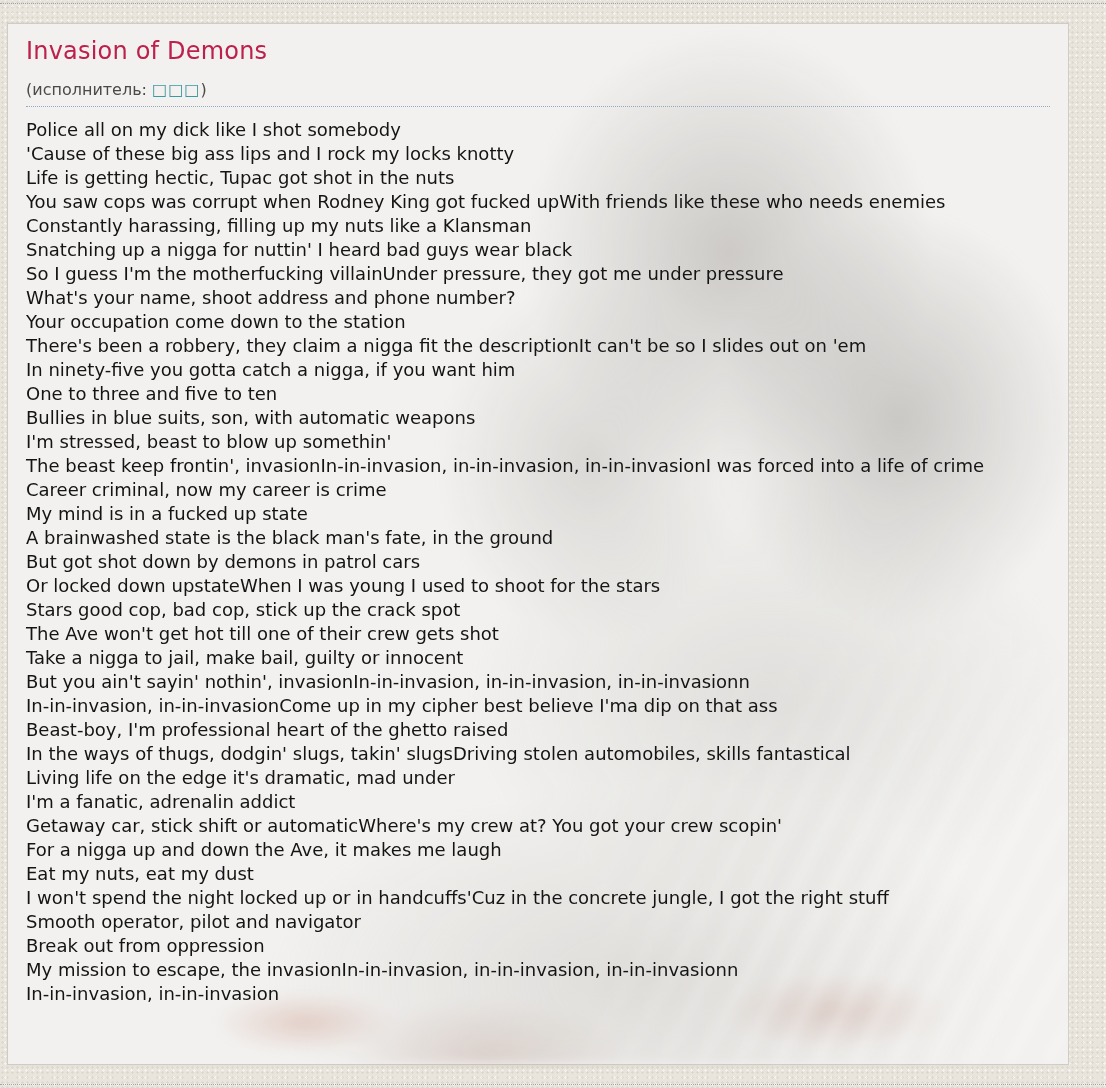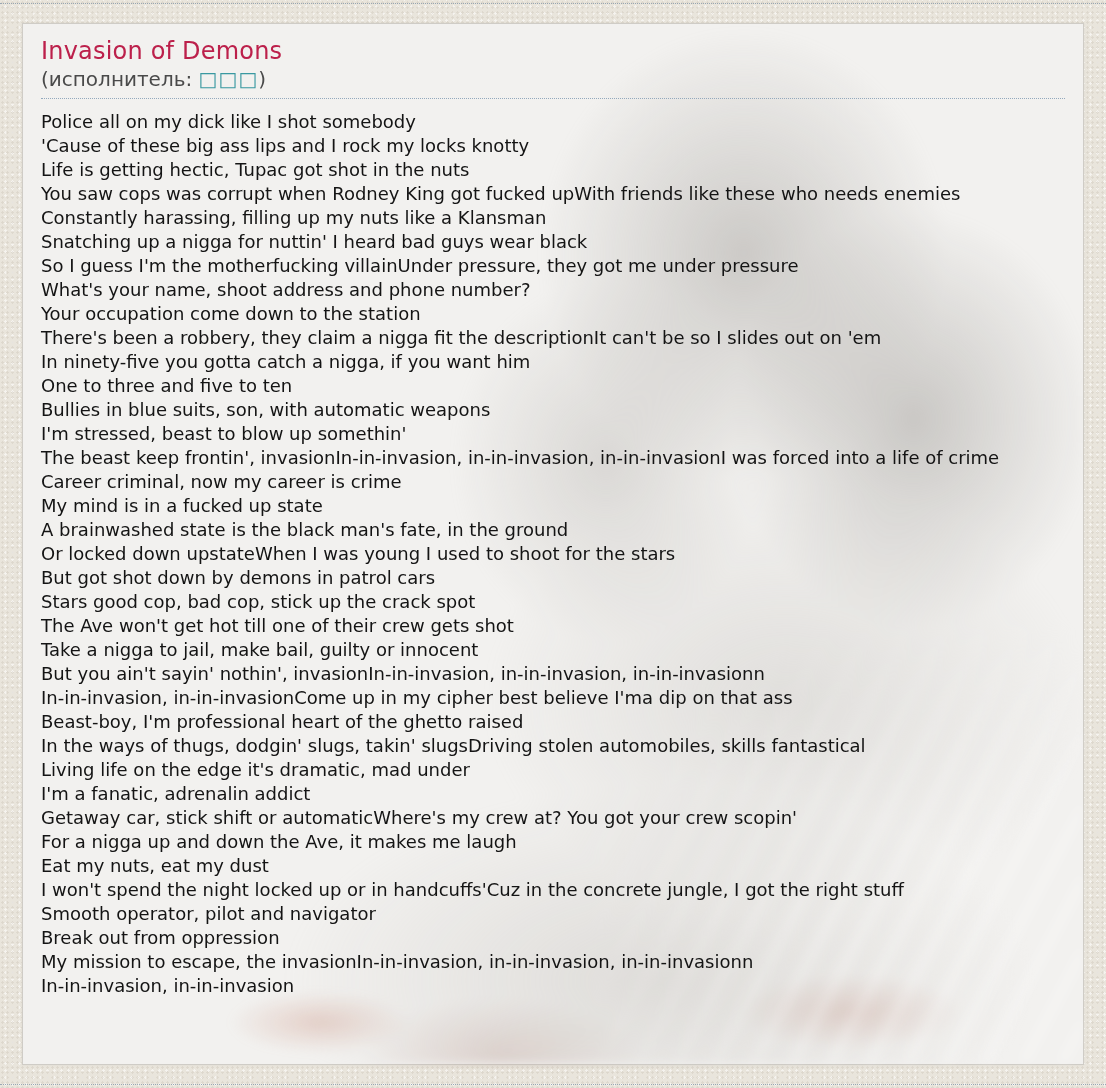--- a/index.html
+++ b/index.html
@@ -23,21 +23,21 @@
     position:relative;
   }
   .edge-rule{
     position:absolute;left:0;right:0;height:0;
     border-top:1px dotted rgba(125,145,165,.75);
   }
   .edge-rule.top{top:3px;}
   .edge-rule.bottom{top:1084px;}
   .panel{
     position:absolute;
-    left:22px;top:23px;
+    left:7px;top:23px;
     width:1062px;height:1042px;
     background:var(--panel-background);
     border:1px solid #cfccc6;
     box-shadow:0 0 2px rgba(0,0,0,.06);
   }
   .photo{
     position:absolute;inset:0;
     background:
       radial-gradient(ellipse 300px 330px at 68% 22%, rgba(173,170,166,.55), transparent 68%),
       radial-gradient(ellipse 260px 300px at 84% 38%, rgba(158,155,151,.48), transparent 70%),
@@ -63,22 +63,22 @@
     padding:14px 18px 0 18px;
   }
   h1.title{
     color:var(--title);
     font-size:24px;
     font-weight:normal;
     line-height:1.15;
     letter-spacing:.2px;
   }
   .artist{
-    margin-top:1px;
-    font-size:20px;
+    margin-top:14px;
+    font-size:16px;
     color:#4a4a4a;
   }
   .artist-link{
     color:var(--artist-link);
     text-decoration:none;
     letter-spacing:1px;
     cursor:pointer;
   }
   .separator{
     margin-top:7px;
@@ -118,22 +118,22 @@
         <div class="line">Your occupation come down to the station</div>
         <div class="line">There's been a robbery, they claim a nigga fit the descriptionIt can't be so I slides out on 'em</div>
         <div class="line">In ninety-five you gotta catch a nigga, if you want him</div>
         <div class="line">One to three and five to ten</div>
         <div class="line">Bullies in blue suits, son, with automatic weapons</div>
         <div class="line">I'm stressed, beast to blow up somethin'</div>
         <div class="line">The beast keep frontin', invasionIn-in-invasion, in-in-invasion, in-in-invasionI was forced into a life of crime</div>
         <div class="line">Career criminal, now my career is crime</div>
         <div class="line">My mind is in a fucked up state</div>
         <div class="line">A brainwashed state is the black man's fate, in the ground</div>
+        <div class="line">But got shot down by demons in patrol cars</div>
         <div class="line">Or locked down upstateWhen I was young I used to shoot for the stars</div>
-        <div class="line">But got shot down by demons in patrol cars</div>
         <div class="line">Stars good cop, bad cop, stick up the crack spot</div>
         <div class="line">The Ave won't get hot till one of their crew gets shot</div>
         <div class="line">Take a nigga to jail, make bail, guilty or innocent</div>
         <div class="line">But you ain't sayin' nothin', invasionIn-in-invasion, in-in-invasion, in-in-invasionn</div>
         <div class="line">In-in-invasion, in-in-invasionCome up in my cipher best believe I'ma dip on that ass</div>
         <div class="line">Beast-boy, I'm professional heart of the ghetto raised</div>
         <div class="line">In the ways of thugs, dodgin' slugs, takin' slugsDriving stolen automobiles, skills fantastical</div>
         <div class="line">Living life on the edge it's dramatic, mad under</div>
         <div class="line">I'm a fanatic, adrenalin addict</div>
         <div class="line">Getaway car, stick shift or automaticWhere's my crew at? You got your crew scopin'</div>

